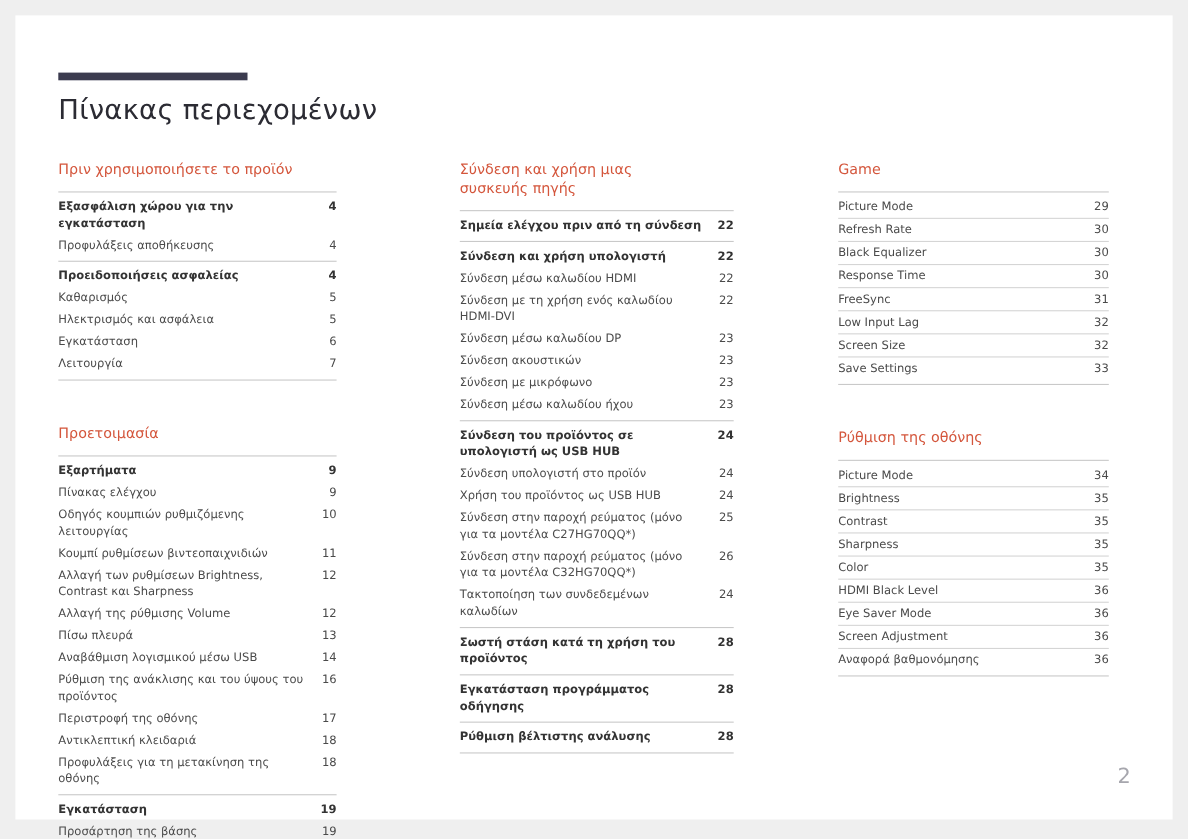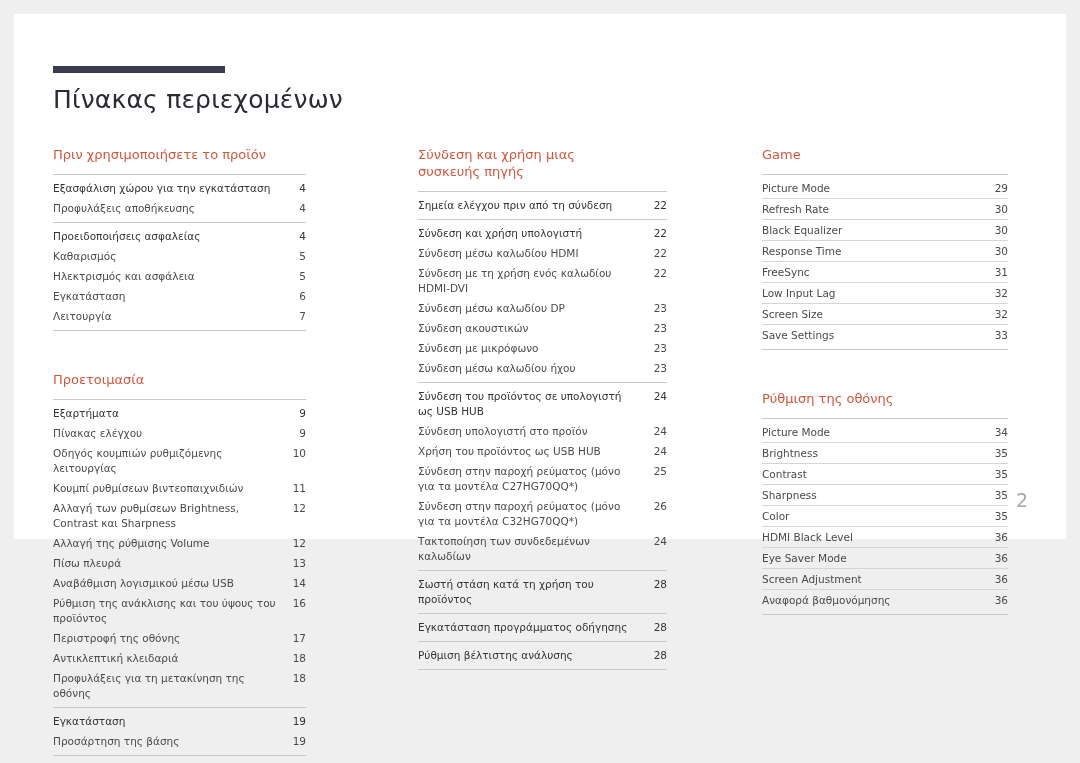--- a/index.html
+++ b/index.html
@@ -11,21 +11,21 @@
     height: 763px;
     background: #efefef;
     font-family: "DejaVu Sans", sans-serif;
     overflow: hidden;
   }
   #page {
     position: absolute;
     left: 14px;
     top: 14px;
     width: 1052px;
-    height: 525px;
+    height: 731px;
     background: #ffffff;
   }
 
   
   #title-block {
     position: absolute;
     left: 39px;
     top: 52px;
   }
   .title-rule {
@@ -86,21 +86,21 @@
     padding: 2.5px 0;
   }
   .entry .label { flex: 1 1 auto; padding-right: 8px; }
   .entry .pg {
     flex: 0 0 auto;
     width: 20px;
     text-align: right;
     color: #4a4a4a;
   }
   .entry.bold .label,
-  .entry.bold .pg { font-weight: normal; color: #333; }
+  .entry.bold .pg { font-weight: bold; color: #333; }
 
   
   #folio {
     position: absolute;
     right: 38px;
     bottom: 28px;
     font-size: 19px;
     color: #a6a6ad;
   }
 </style>

